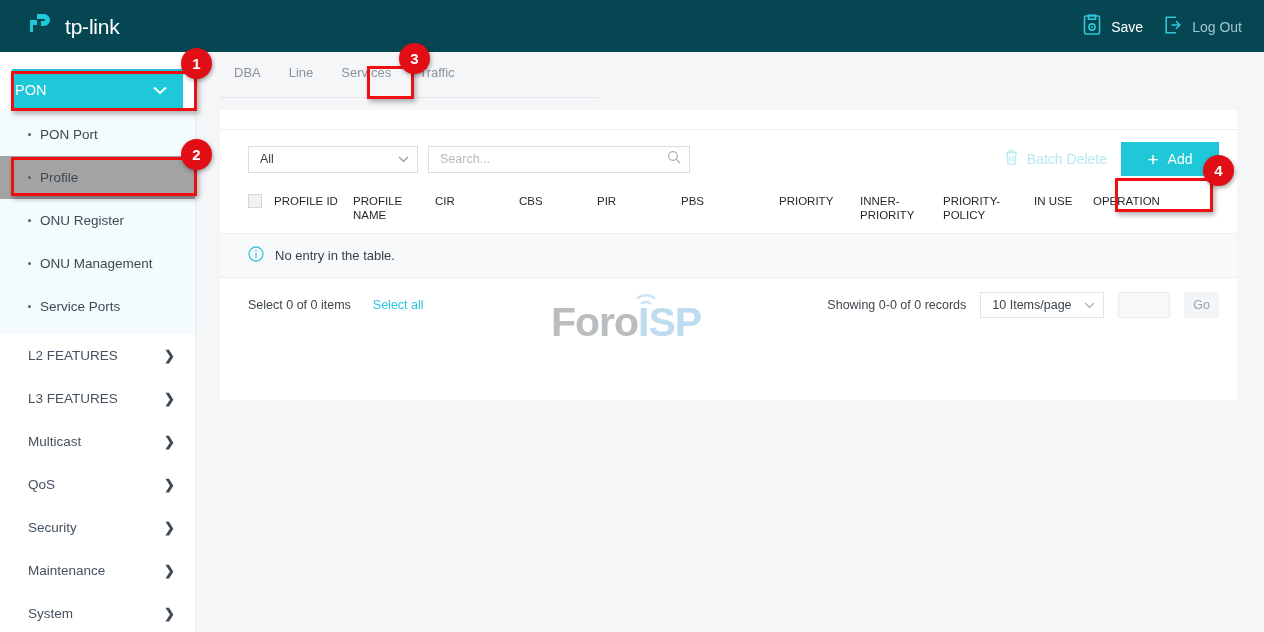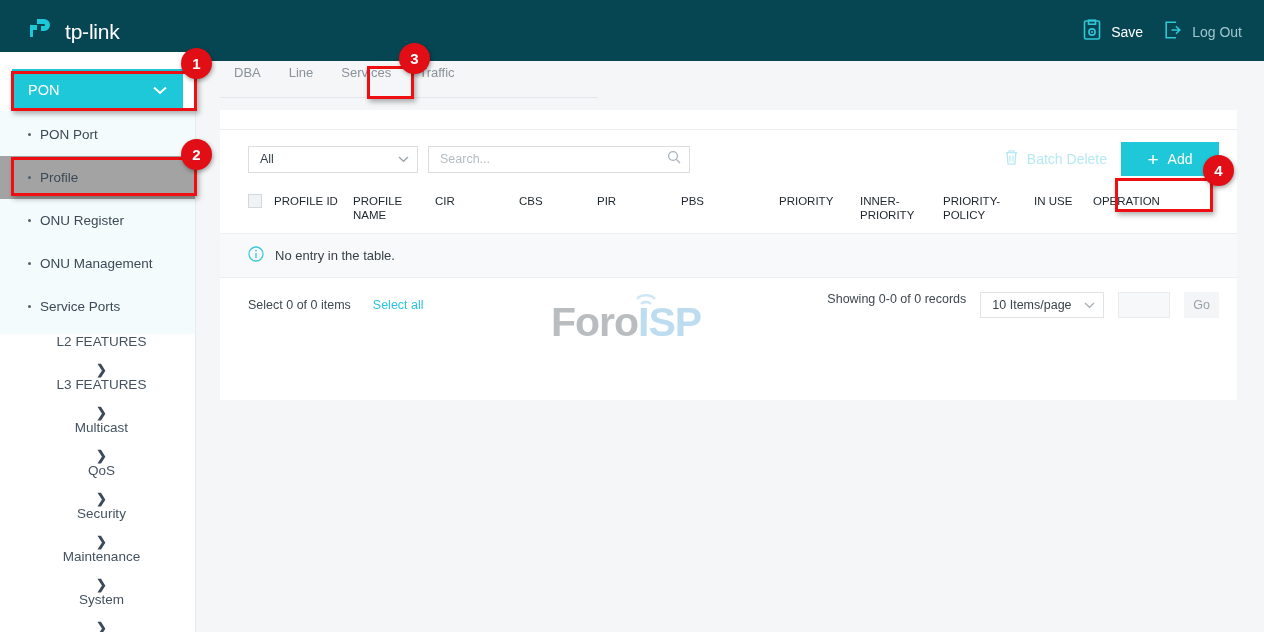--- a/index.html
+++ b/index.html
@@ -6,21 +6,21 @@
   html, body {
     width: 1264px; height: 632px;
     font-family: "Liberation Sans", sans-serif;
     background: #f4f6f8;
     overflow: hidden;
   }
   .app { position: relative; width: 1264px; height: 632px; }
 
   
   .topbar {
-    position: absolute; left: 0; top: 0; width: 1264px; height: 61px;
+    position: absolute; left: 0; top: 0; width: 1264px; height: 52px;
     background: #064653;
     display: flex; align-items: center; justify-content: space-between;
     padding: 2px 22px 0 26px;
   }
   .brand { display: flex; align-items: center; gap: 9px; }
   .brand-text { color: #ffffff; font-size: 21px; letter-spacing: -0.2px; font-weight: 500; }
   .topbar-right { display: flex; align-items: center; gap: 20px; justify-content: flex-end; }
   .tb-action { display: flex; align-items: center; gap: 9px; cursor: pointer; }
   .tb-label { color: #ffffff; font-size: 14px; }
   .tb-label.muted { color: #9fc7ce; }
@@ -28,35 +28,34 @@
   
   .sidebar {
     position: absolute; left: 0; top: 52px; width: 196px; height: 580px;
     background: #ffffff;
     border-right: 1px solid #e6ebee;
   }
   .menu-top {
     height: 42px; margin: 17px 12px 0 12px;
     background: #1ec8d9; color: #ffffff;
     display: flex; align-items: center; justify-content: space-between;
-    padding: 0 16px 0 16px;
+    padding: 0 16px 0 3px;
     font-size: 14.5px; cursor: pointer;
   }
   .sub-wrap { background: #f4fbfc; padding: 2px 0 6px 0; }
   .sub-item {
     height: 43px; display: flex; align-items: center; gap: 9px;
     padding-left: 28px; font-size: 13.5px; color: #3b4a56; cursor: pointer;
   }
   .sub-item .dot { width: 3px; height: 3px; background: #54616c; border-radius: 50%; display: inline-block; }
   .sub-item.active { background: #a3a3a3; }
   .grp-item {
     height: 43px; display: flex; align-items: center; justify-content: space-between;
     padding: 0 20px 0 28px; font-size: 13.5px; color: #445260; cursor: pointer;
     background: #ffffff;
-    flex-direction: column;
   }
   .chev-r { color: #3d4b59; font-size: 13px; font-weight: bold; }
 
   
   .tabs {
     position: absolute; left: 220px; top: 66px; width: 378px; height: 32px;
     display: flex; align-items: flex-start; gap: 0;
     border-bottom: 1px solid #e3e6ea;
   }
   .tab {
@@ -124,21 +123,21 @@
     display: flex; align-items: center; gap: 11px; padding-left: 28px;
     font-size: 13px; color: #394149;
     border-bottom: 1px solid #eceff1;
   }
 
   
   .footer {
     display: flex; align-items: center; padding: 14px 18px 0 28px; font-size: 12.5px; color: #3f474e;
   }
   .select-all { color: #2cc4e0; margin-left: 22px; cursor: pointer; }
-  .footer-right { margin-left: auto; display: flex; gap: 14px; }
+  .footer-right { margin-left: auto; display: flex; align-items: center; gap: 14px; }
   .page-select {
     width: 124px; height: 26px; border: 1px solid #e0e4e7; background: #ffffff;
     display: flex; align-items: center; justify-content: space-between;
     padding: 0 8px 0 11px; font-size: 12.5px; color: #3a434b; cursor: pointer;
   }
   .page-input {
     width: 52px; height: 26px; border: 1px solid #e9ecee; background: #f7f8f9;
     outline: none; font-size: 12.5px; font-family: "Liberation Sans", sans-serif;
     padding: 0 6px; color: #3a434b;
   }

